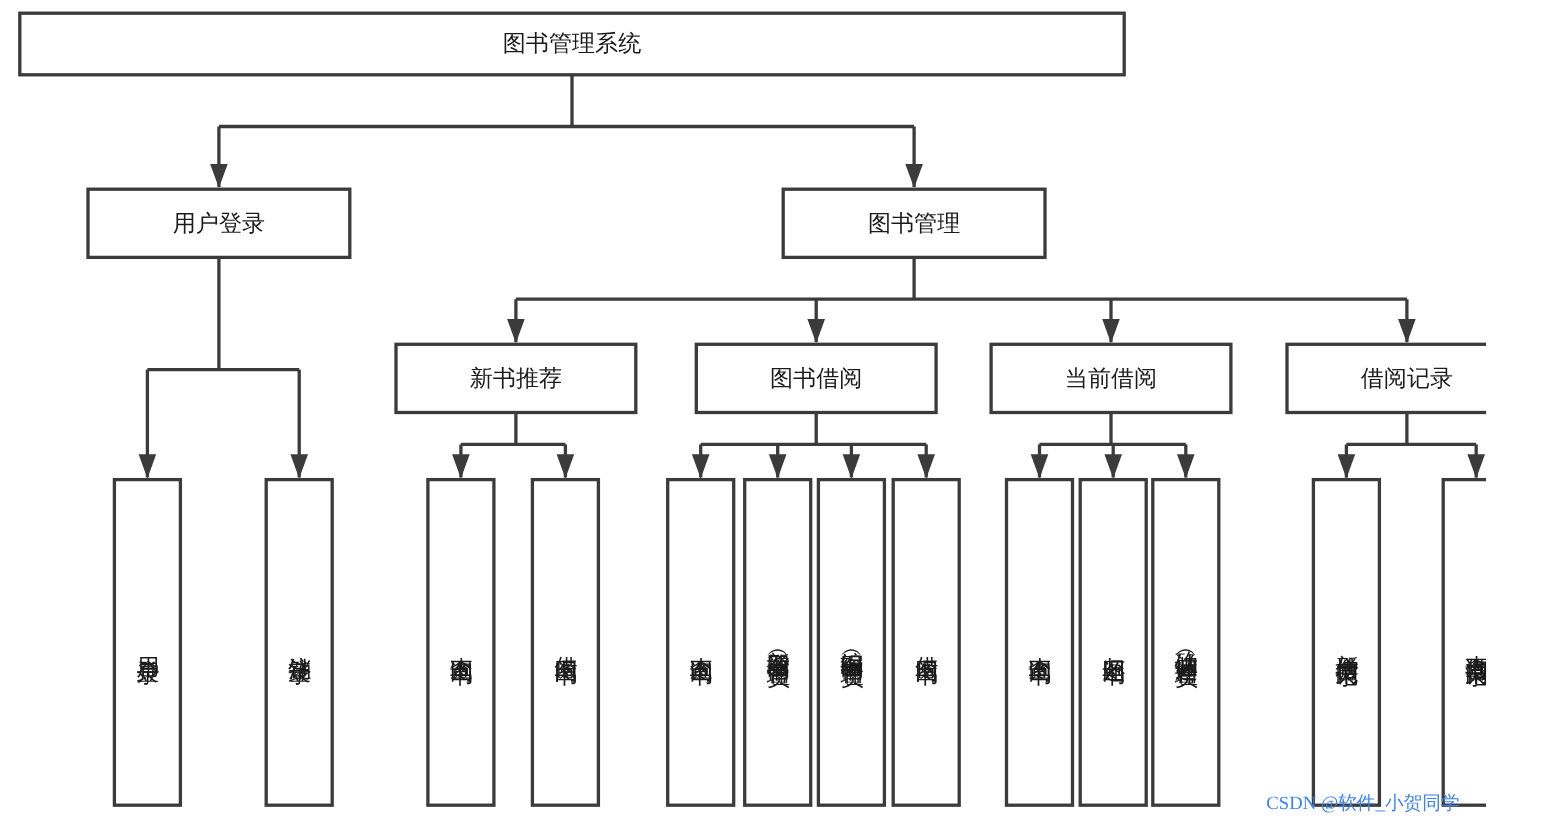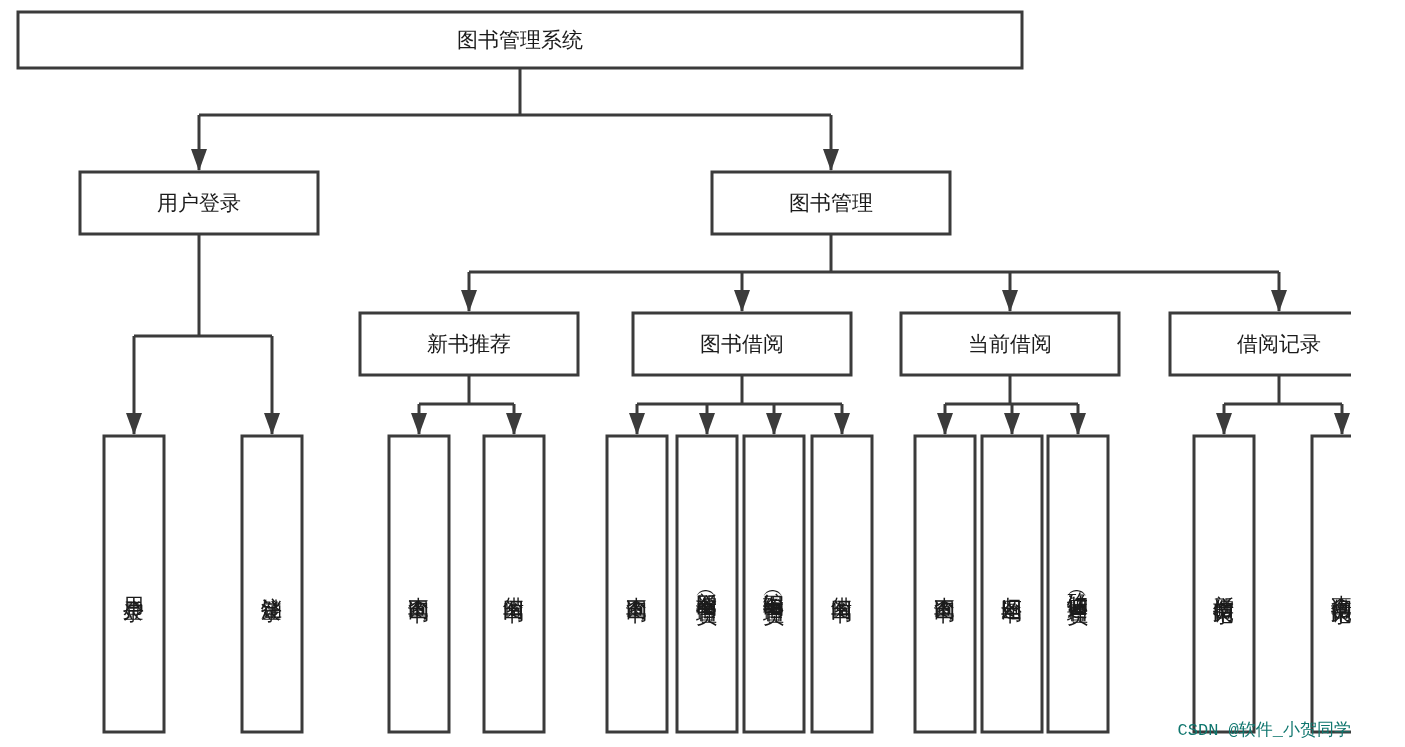--- a/index.html
+++ b/index.html
@@ -60,25 +60,25 @@
     letter-spacing: 2px;
     display: flex;
     align-items: center;
     justify-content: flex-start;
     white-space: nowrap;
     pointer-events: none;
     user-select: none;
   }
   .watermark {
     position: absolute;
-    right: 0;
+    right: 24px;
     bottom: 6px;
-    font-family: Liberation Mono, monospace;
+    font-family: Liberation Serif, serif;
     font-size: 17px;
-    color: #0f766e;
+    color: #3b82f6;
     white-space: nowrap;
     user-select: none;
   }
 </style>
 </head>
 <body>
 
 <div id="diagram-root">
 
   <svg id="tree-svg" viewBox="0 0 1405 747">

